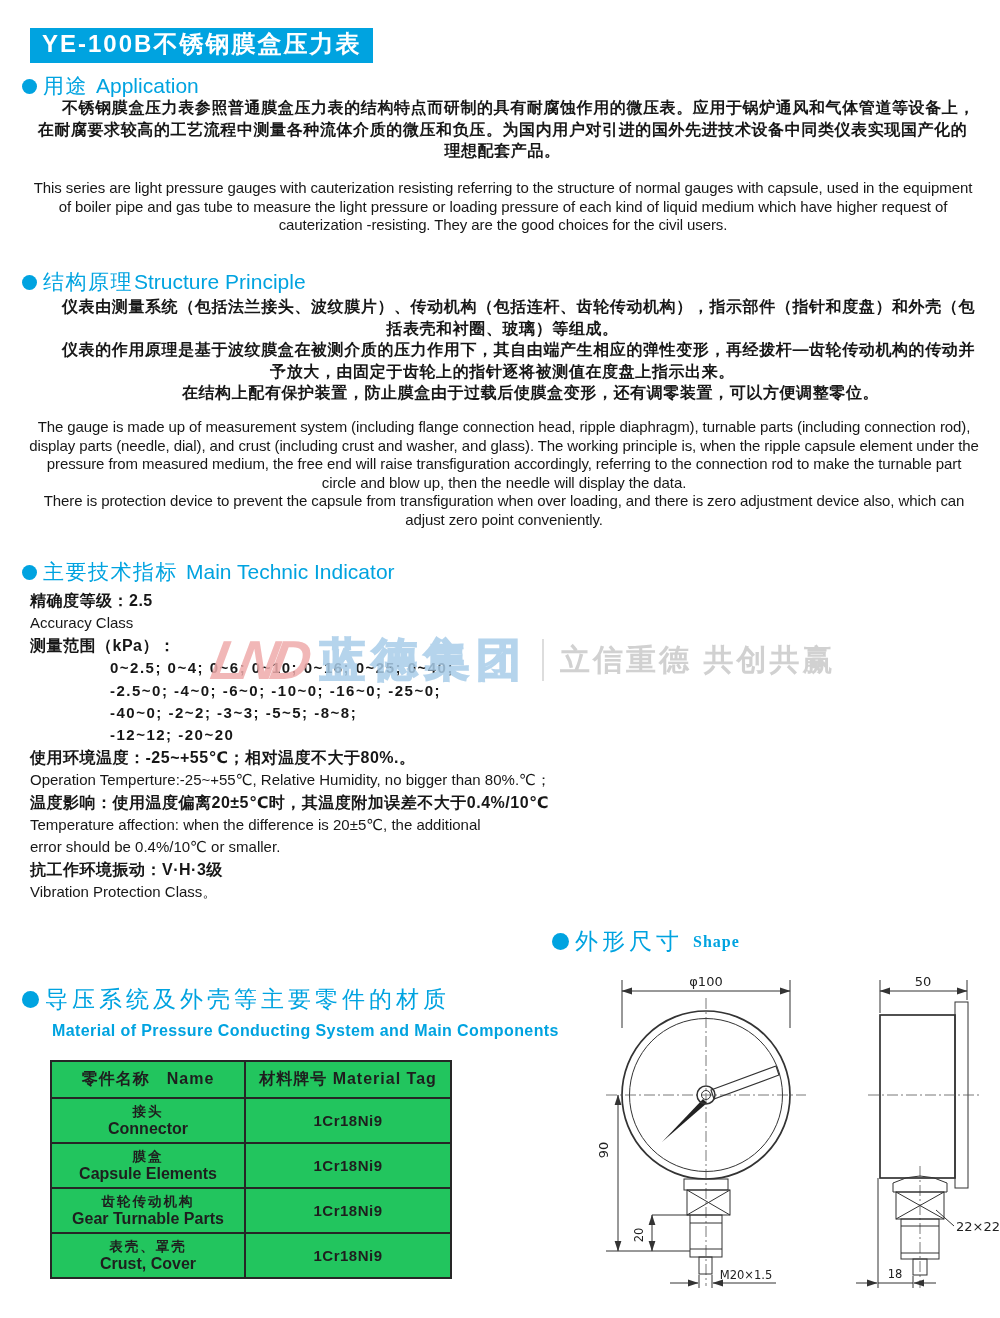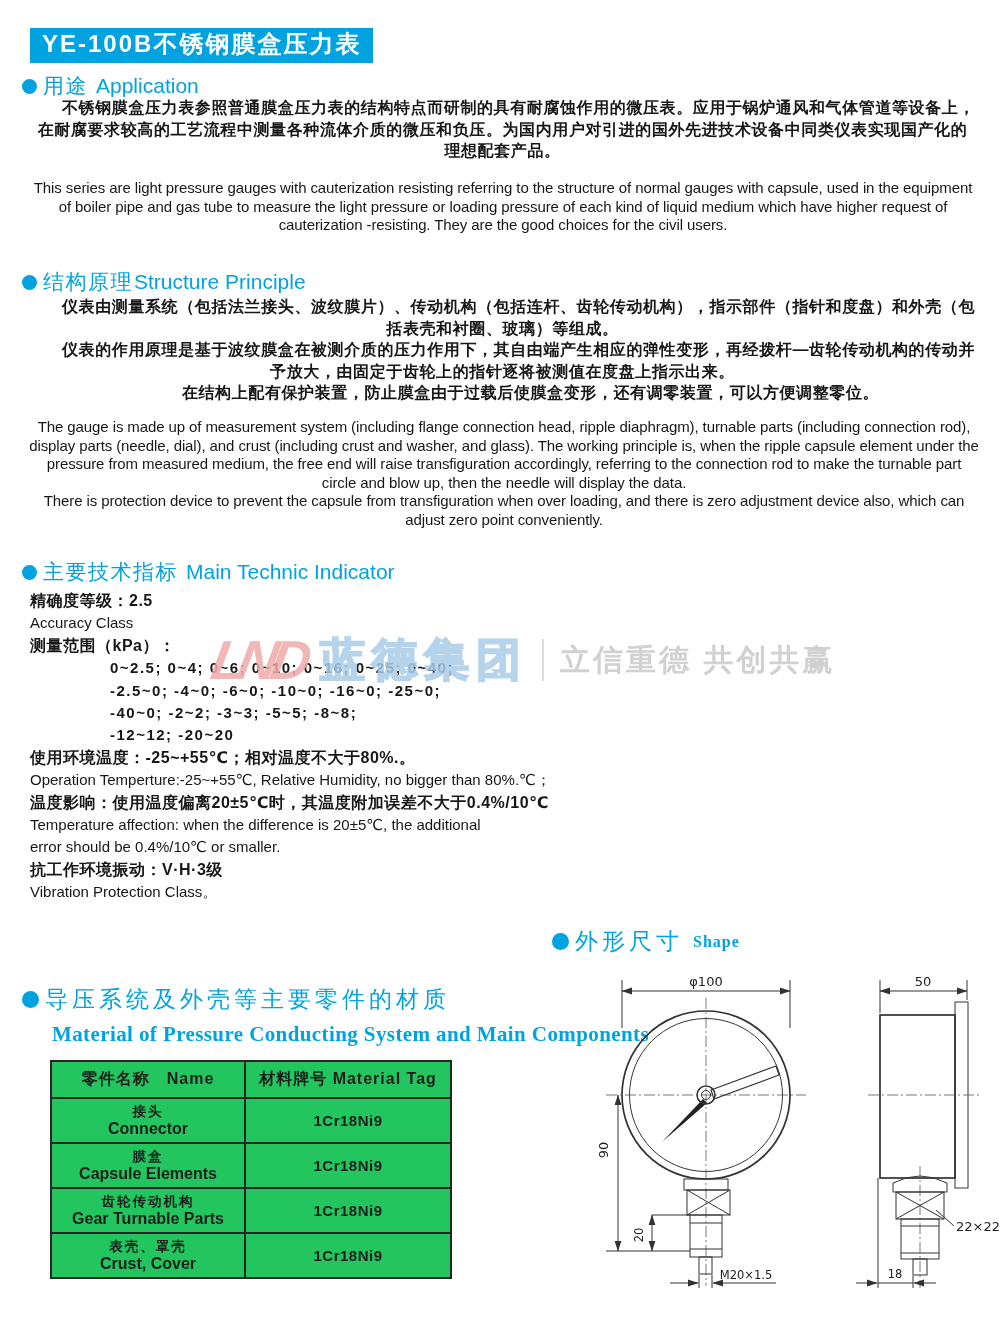--- a/index.html
+++ b/index.html
@@ -51,21 +51,21 @@
     font-style:italic;font-weight:900;font-size:55px;letter-spacing:-7px;
     color:#efabab;transform:skewX(-10deg);margin-right:16px;
   }
   .wm-company{
     font-weight:800;font-size:45px;letter-spacing:7px;
     color:rgba(205,228,245,0.35);-webkit-text-stroke:2px #a9cde9;
   }
   .wm-sep{width:0;height:42px;border-left:2px solid #d8d8d8;margin:0 16px 0 14px;}
   .wm-slogan{font-size:30px;font-weight:700;letter-spacing:3px;color:#c9c9c9;}
   
-  .mat-sub{position:absolute;left:52px;top:1022px;color:#00a3e0;font-size:21px;font-weight:600;letter-spacing:0.4px;font-family:Liberation Serif, serif;}
+  .mat-sub{position:absolute;left:52px;top:1022px;color:#00a3e0;font-size:16px;font-weight:600;letter-spacing:0.4px;}
   table.materials{
     position:absolute;left:50px;top:1060px;width:400px;
     border-collapse:collapse;background:#22c55e;
     table-layout:fixed;
   }
   table.materials th,table.materials td{
     border:2px solid #262626;text-align:center;vertical-align:middle;color:#1e1e1e;
   }
   table.materials th{height:33px;font-size:16px;font-weight:700;letter-spacing:1px;}
   table.materials td{height:41px;}

